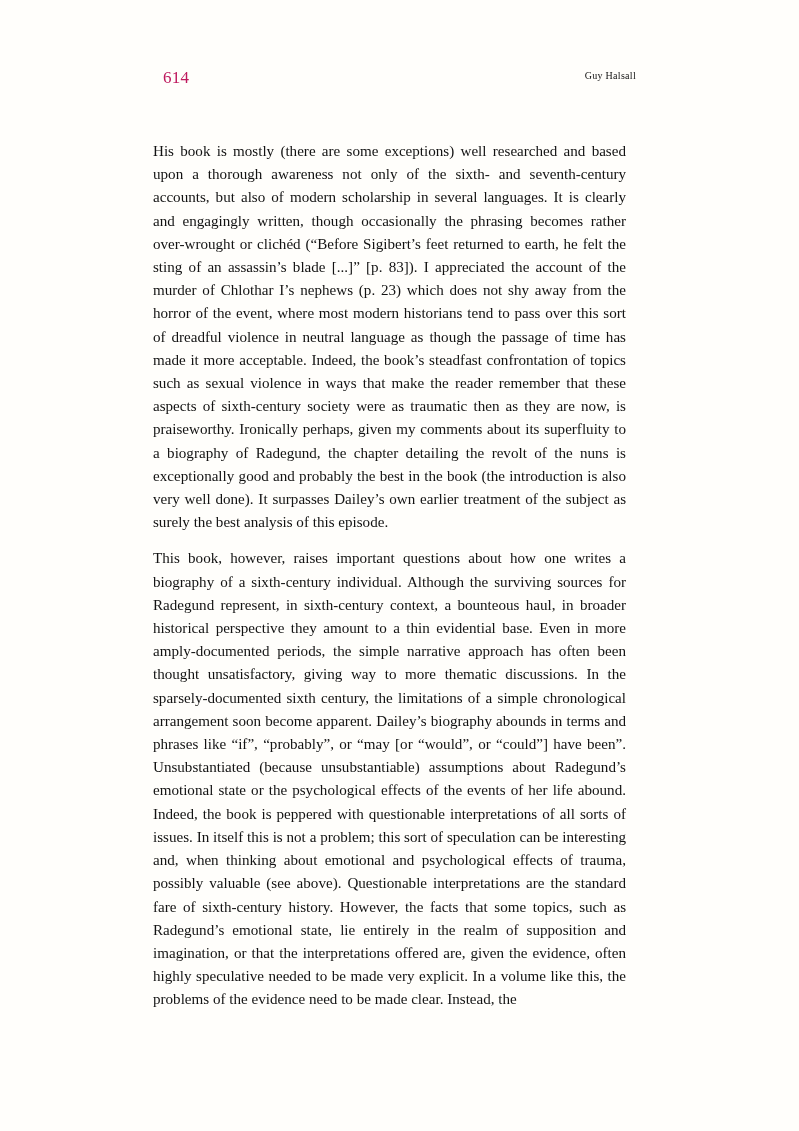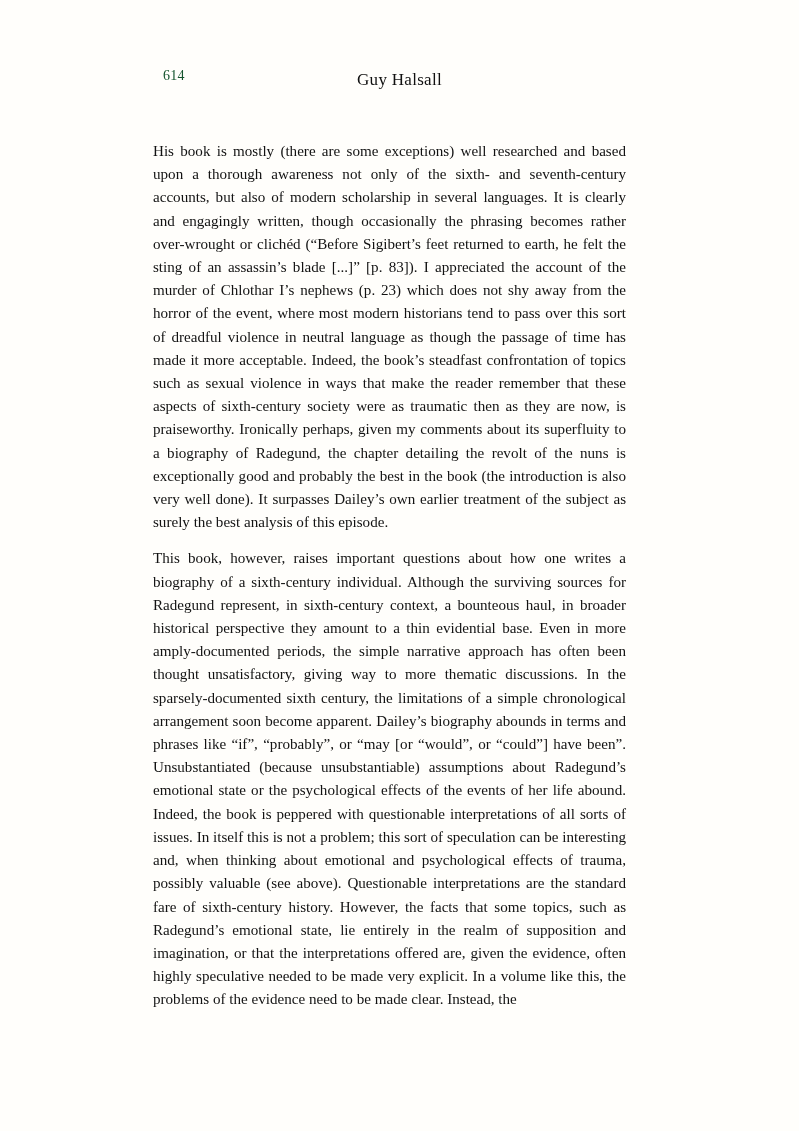--- a/index.html
+++ b/index.html
@@ -26,31 +26,31 @@
     position: absolute;
     top: 68px;
     left: 163px;
     width: 473px;
     height: 20px;
   }
   .folio {
     position: absolute;
     left: 0;
     top: 0;
-    font-size: 14px;
+    font-size: 17px;
     letter-spacing: 0.2px;
-    color: #14532d;
+    color: #be185d;
   }
   .head-title {
     position: absolute;
     left: 0;
     top: 2px;
     width: 473px;
-    text-align: center;
-    font-size: 17px;
+    text-align: right;
+    font-size: 10px;
     letter-spacing: 0.3px;
     color: #111;
   }
   .textblock {
     position: absolute;
     top: 140px;
     left: 153px;
     width: 473px;
   }
   p.para {

